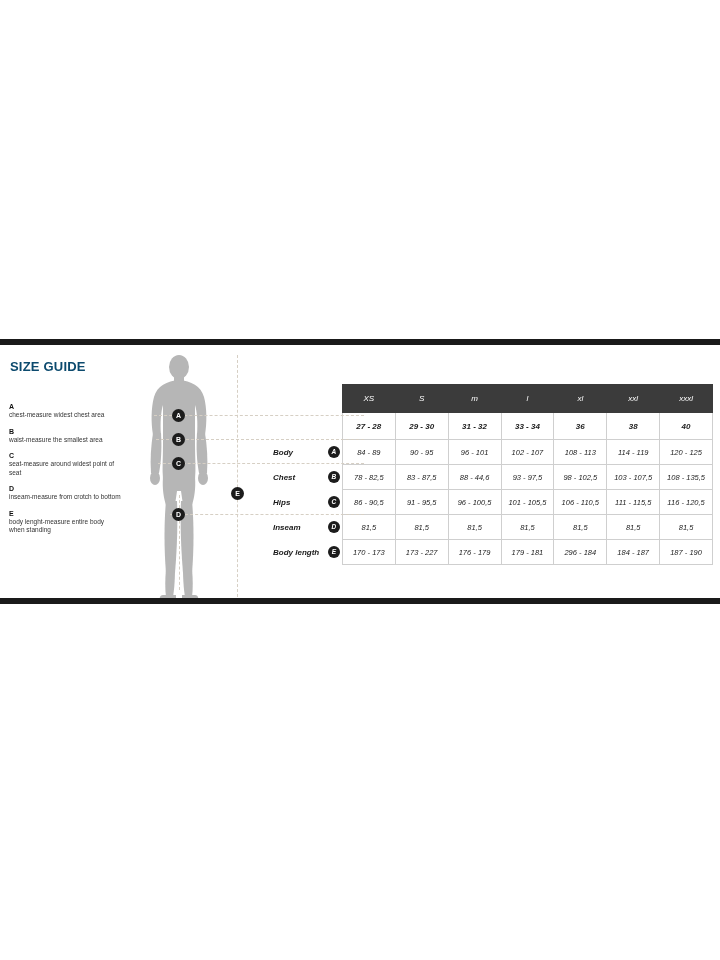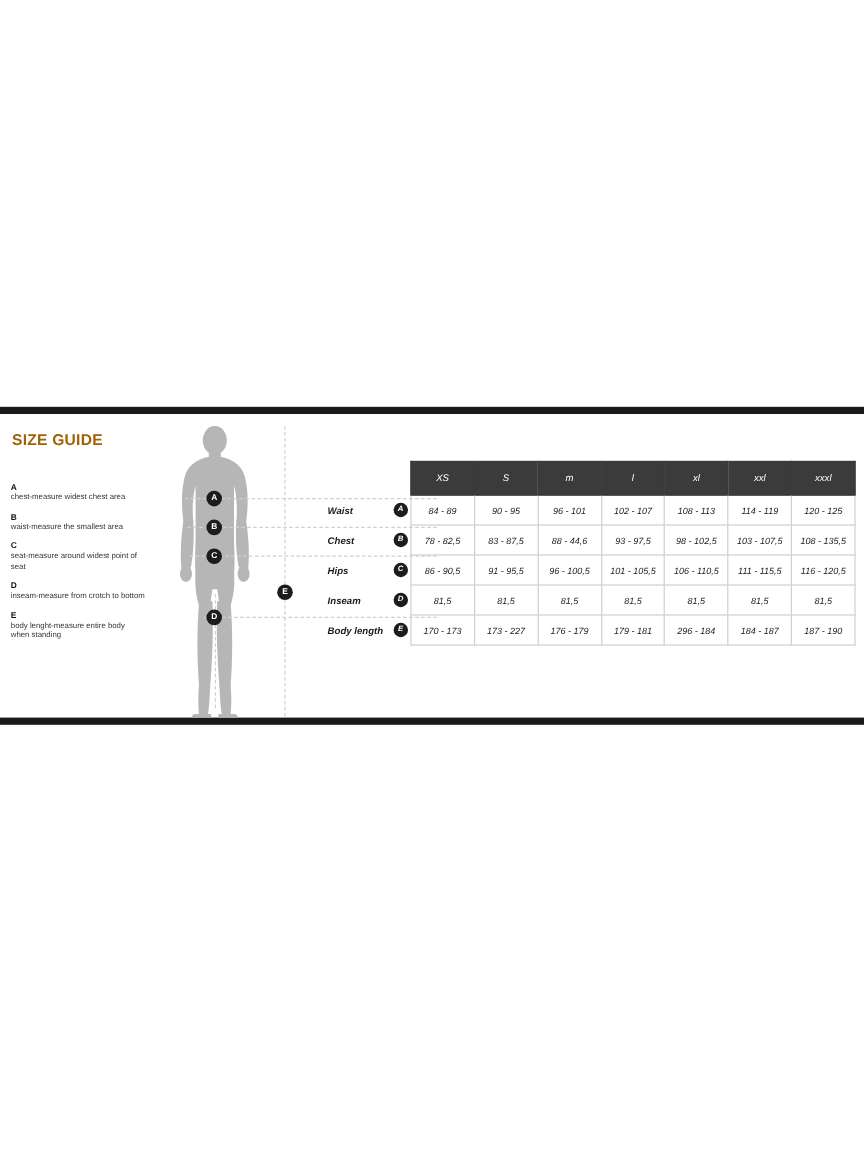--- a/index.html
+++ b/index.html
@@ -23,21 +23,21 @@
     box-sizing: border-box;
     overflow: hidden;
   }
 
   #title {
     position: absolute;
     left: 10px;
     top: 14px;
     font-size: 13px;
     font-weight: bold;
-    color: #a16207;
+    color: #0c4a6e;
     letter-spacing: 0.2px;
   }
 
   
   #legend {
     position: absolute;
     left: 9px;
     top: 57px;
     width: 125px;
   }
@@ -256,23 +256,34 @@
           <th>XS</th>
           <th>S</th>
           <th>m</th>
           <th>l</th>
           <th>xl</th>
           <th>xxl</th>
           <th>xxxl</th>
         </tr>
       </thead>
       <tbody>
-
-        <tr>
-          <td class="rowlabel">Waist</td>
+        <tr class="numeric-row">
+          <td class="rowlabel"></td>
+          <td class="rowdot"></td>
+          <td class="val">27 - 28</td>
+          <td class="val">29 - 30</td>
+          <td class="val">31 - 32</td>
+          <td class="val">33 - 34</td>
+          <td class="val">36</td>
+          <td class="val">38</td>
+          <td class="val">40</td>
+        </tr>
+
+        <tr>
+          <td class="rowlabel">Body</td>
           <td class="rowdot"><span class="tdot">A</span></td>
           <td class="val">84 - 89</td>
           <td class="val">90 - 95</td>
           <td class="val">96 - 101</td>
           <td class="val">102 - 107</td>
           <td class="val">108 - 113</td>
           <td class="val">114 - 119</td>
           <td class="val">120 - 125</td>
         </tr>
 

